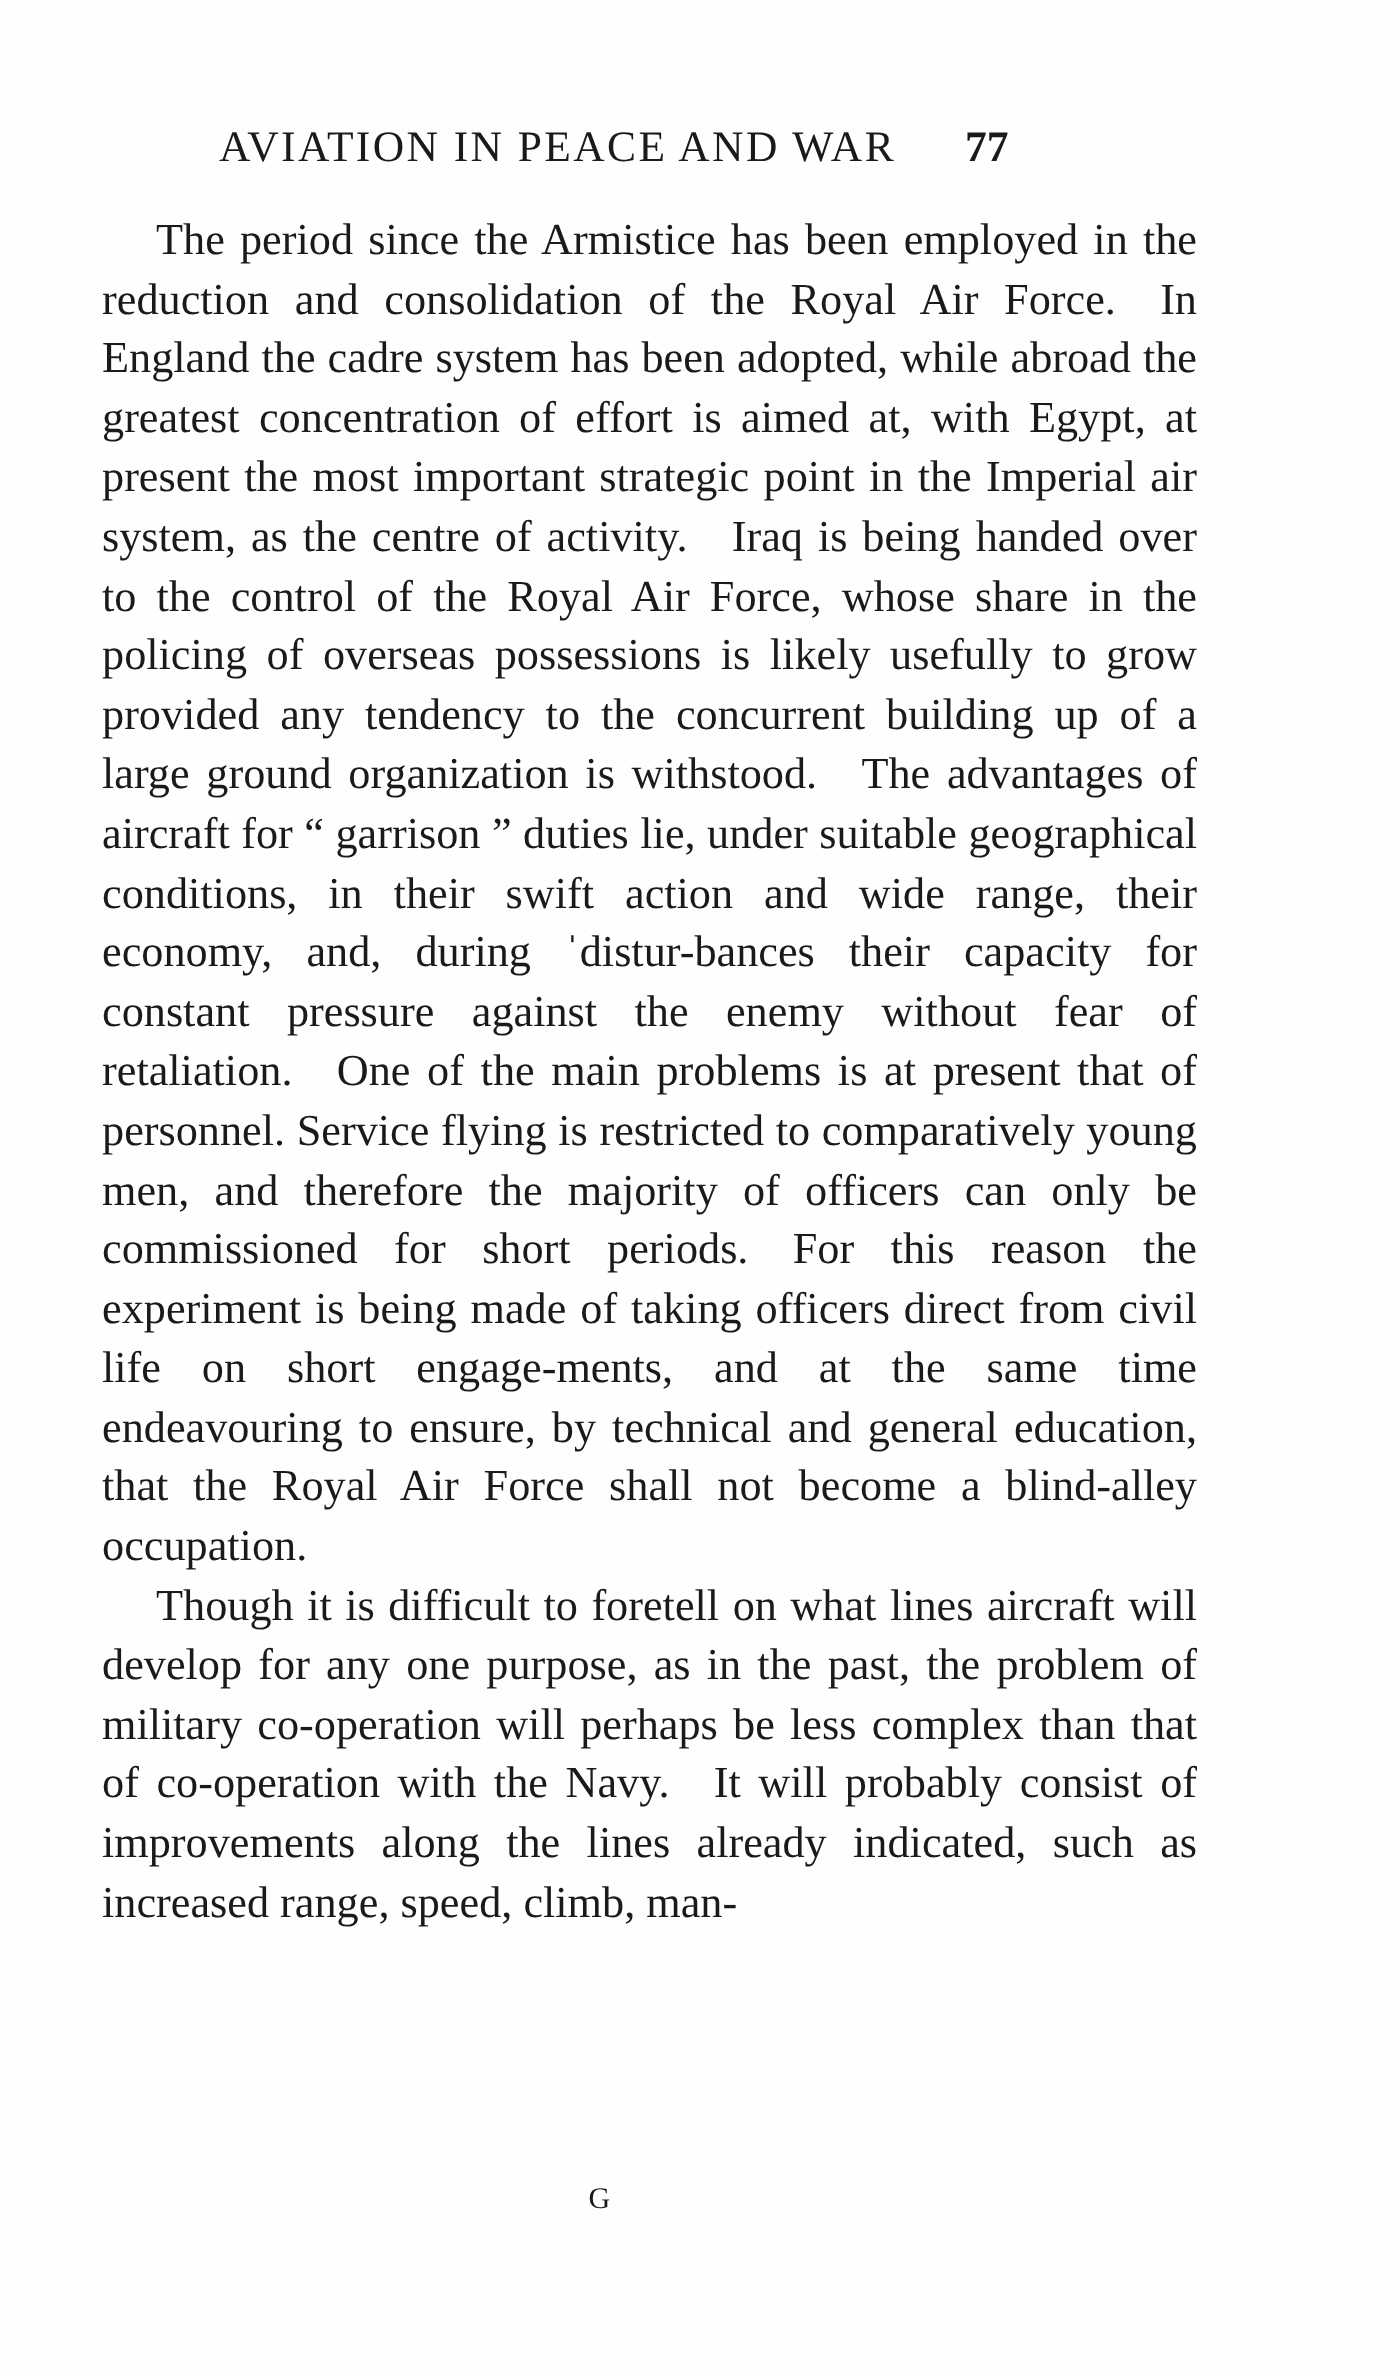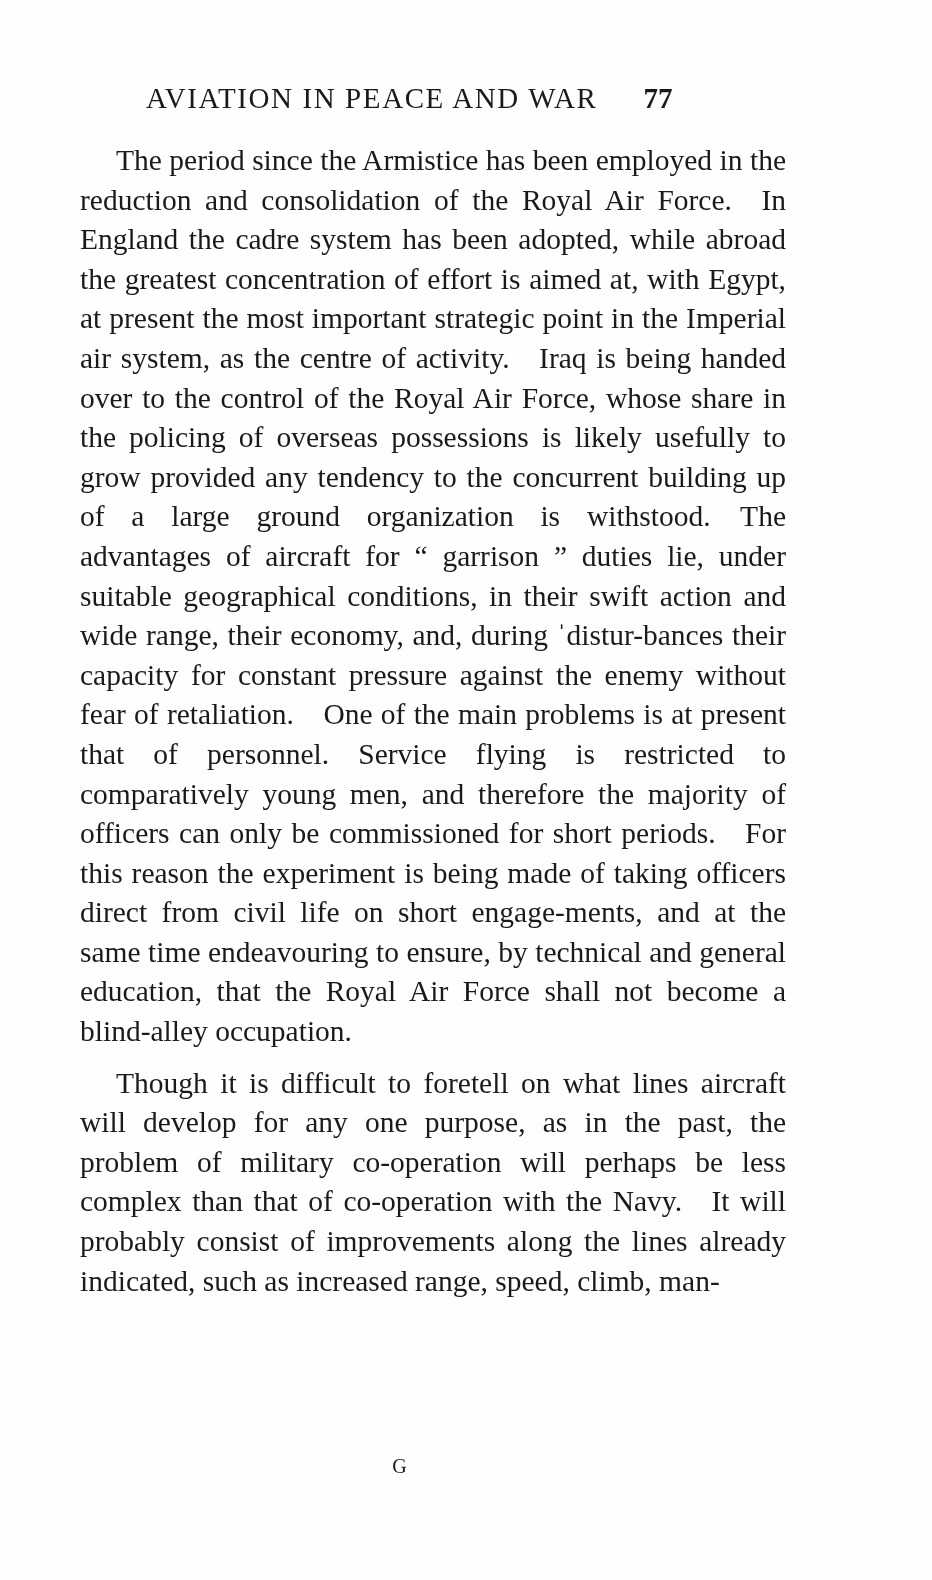--- a/index.html
+++ b/index.html
@@ -40,21 +40,21 @@
     letter-spacing: 1.6px;
     font-weight: 400;
     white-space: nowrap;
   }
   .running-head .folio {
     font-size: 29px;
     font-weight: 700;
     margin-left: 46px;
   }
   .body-text p {
-    margin: 12px;
+    margin: 0;
     font-size: 29.5px;
     line-height: 39.6px;
     text-align: justify;
     text-justify: inter-word;
     -webkit-hyphens: none;
     hyphens: none;
   }
   .body-text p.indent {
     text-indent: 36px;
   }

